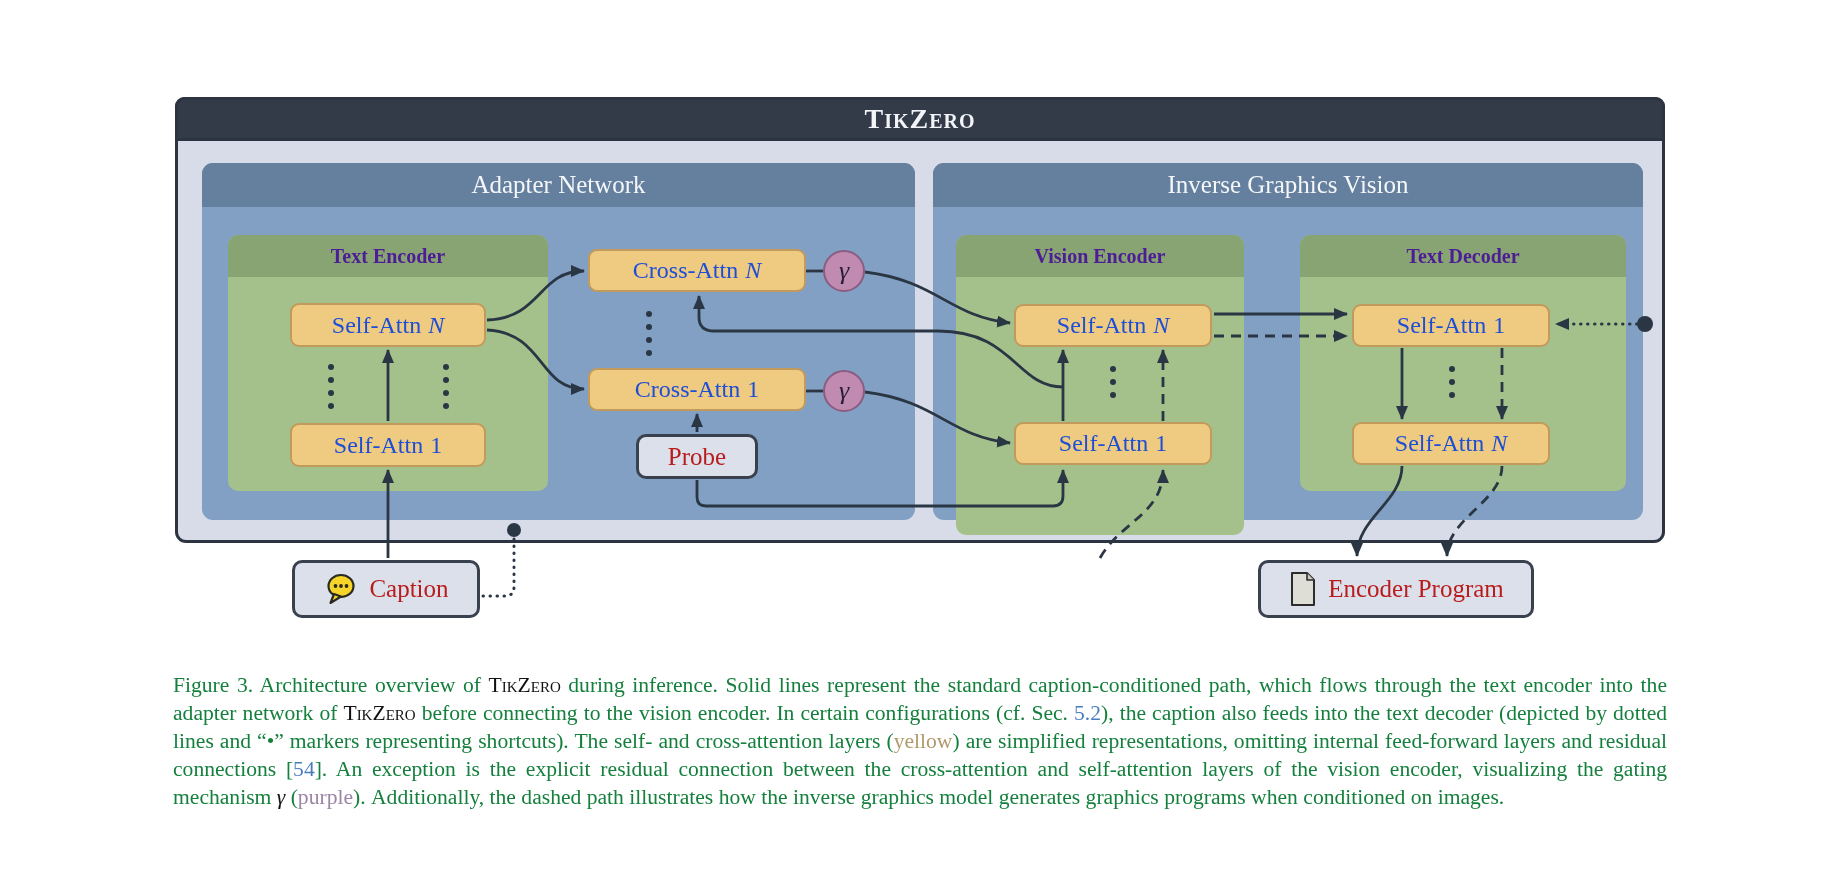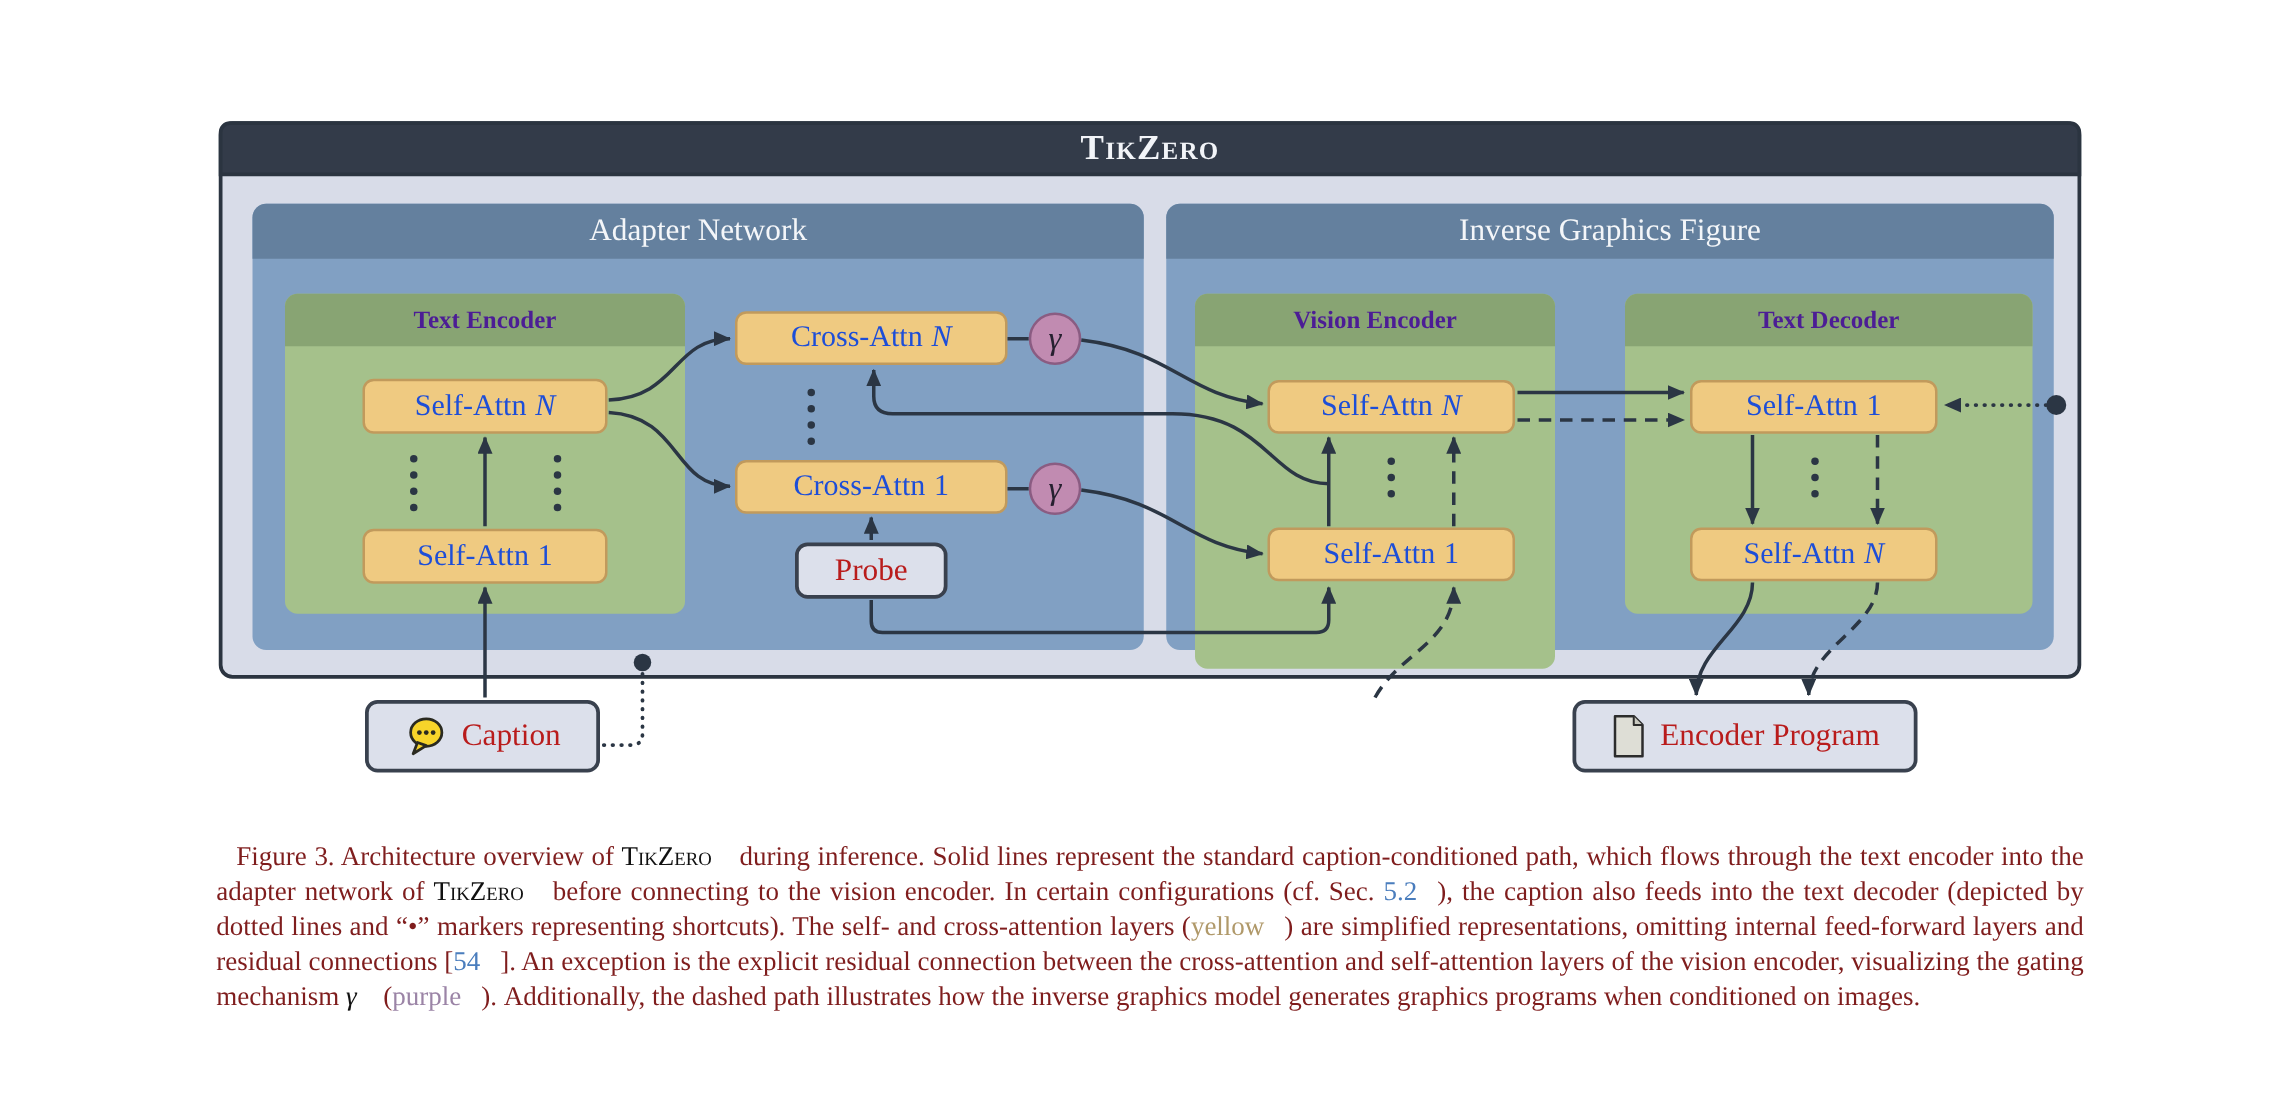--- a/index.html
+++ b/index.html
@@ -47,21 +47,21 @@
   svg.wires{position:absolute;left:0;top:0;width:1836px;height:883px;z-index:9;pointer-events:none;}
   .ln{stroke:var(--line,#2b3644);stroke-width:2.8px;fill:none;}
   .dash{stroke-dasharray:10 7;}
   .dotl{stroke-dasharray:0.5 6.5;stroke-linecap:round;stroke-width:3px;}
   .arrowhead{fill:var(--line,#2b3644);}
   .edot,.bullet{fill:var(--line,#2b3644);}
 
   
   .fig-caption{left:173px;top:649px;width:1494px;font-size:21.6px;line-height:28px;text-align:justify;
                color:#111;z-index:2;}
-  .seg-plain{color:#7f1d1d;margin-left:16px;}
+  .seg-plain{color:#15803d;}
   .seg-brand{font-variant:small-caps;}
   .seg-link{color:var(--link-blue,#4a7dbd);cursor:pointer;}
   .seg-yellow{color:var(--word-yellow,#b0996a);}
   .seg-purple{color:var(--word-purple,#9b84a6);}
   .seg-math{font-style:italic;}
 </style>
 </head>
 <body>
 
 <div class="page">
@@ -72,21 +72,21 @@
   </div>
 
   <div class="abs panel" style="left:202px;top:163px;width:713px;height:357px;">
     <div class="panel-header">
       <span class="t">Adapter Network</span>
     </div>
   </div>
 
   <div class="abs panel" style="left:933px;top:163px;width:710px;height:357px;">
     <div class="panel-header">
-      <span class="t">Inverse Graphics Figure</span>
+      <span class="t">Inverse Graphics Vision</span>
     </div>
   </div>
 
   <div class="abs group" style="left:228px;top:235px;width:320px;height:256px;">
     <div class="group-header">
       <span class="t">Text Encoder</span>
     </div>
   </div>
   <div class="abs attn" style="left:290px;top:303px;width:196px;height:44px;">
     <span>Self-Attn</span>

